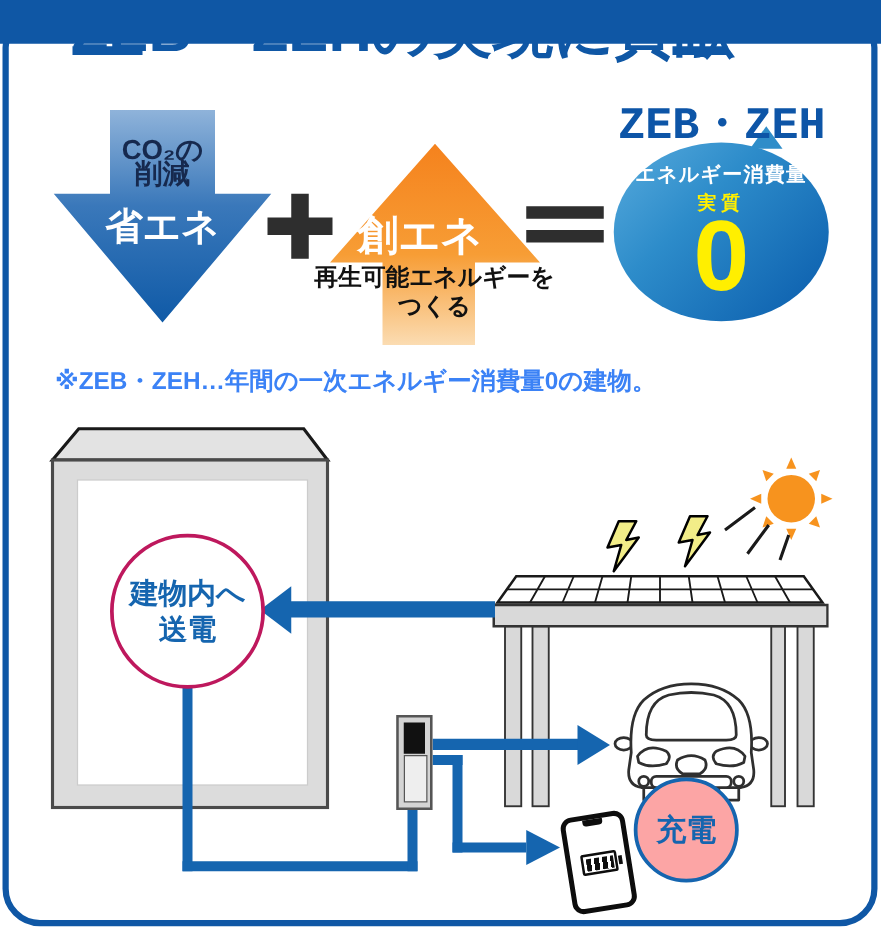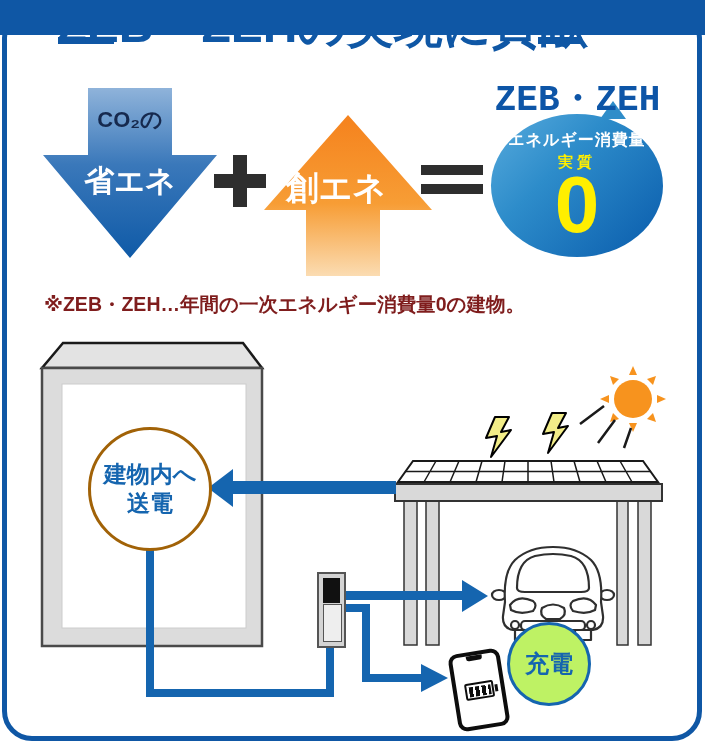--- a/index.html
+++ b/index.html
@@ -38,61 +38,61 @@
     background:linear-gradient(135deg,#58abdd 0%,#2d8cca 38%,#0c5fae 95%);z-index:1;}
   .zero-tail{left:600px;top:101px;width:0;height:0;border-left:13px solid transparent;
     border-right:13px solid transparent;border-bottom:18px solid #2f8dc9;z-index:1;}
   .zc-line1{left:491px;top:130px;width:172px;text-align:center;font-size:16px;
     font-weight:bold;color:#fff;letter-spacing:1px;z-index:2;}
   .zc-line2{left:491px;top:153px;width:172px;text-align:center;font-size:15px;
     font-weight:bold;color:#ffef00;letter-spacing:4px;z-index:2;}
   .zc-zero{left:491px;top:160px;width:172px;text-align:center;font-size:80px;
     line-height:90px;font-weight:bold;color:#ffef00;z-index:2;}
 
-  .footnote{left:44px;top:291px;font-size:19.5px;font-weight:bold;color:#7f1d1d;z-index:2;}
+  .footnote{left:44px;top:291px;font-size:19.5px;font-weight:bold;color:#3b82f6;z-index:2;}
 
   
   .wire{background:#1565af;z-index:1;}
   .w-arrow-building{left:232px;top:481px;width:164px;height:13px;}
   .ah-left{left:208px;top:469px;width:0;height:0;border-right:25px solid #1565af;
     border-top:19px solid transparent;border-bottom:19px solid transparent;z-index:1;}
   .w-circle-down{left:146px;top:548px;width:8px;height:149px;}
   .w-bottom{left:146px;top:689px;width:188px;height:8px;}
   .w-up-cond{left:326px;top:645px;width:8px;height:52px;}
   .w-car{left:346px;top:591px;width:118px;height:9px;}
   .ah-car{left:462px;top:580px;width:0;height:0;border-left:26px solid #1565af;
     border-top:16px solid transparent;border-bottom:16px solid transparent;z-index:1;}
   .w-ph1{left:346px;top:604px;width:24px;height:8px;}
   .w-ph2{left:362px;top:604px;width:8px;height:78px;}
   .w-ph3{left:362px;top:674px;width:59px;height:8px;}
   .ah-phone{left:421px;top:664px;width:0;height:0;border-left:27px solid #1565af;
     border-top:14px solid transparent;border-bottom:14px solid transparent;z-index:1;}
 
   .building-svg{left:38px;top:339px;z-index:0;}
   .trans-circle{left:88px;top:427px;width:124px;height:124px;border-radius:50%;
-    background:#fff;border:3px solid #a16207;box-sizing:border-box;z-index:2;
+    background:#fff;border:3px solid #be185d;box-sizing:border-box;z-index:2;
     display:flex;flex-direction:column;align-items:center;justify-content:center;}
   .trans-circle div{font-size:23px;font-weight:bold;color:#1565af;line-height:29px;}
 
   .carport-svg{left:393px;top:455px;z-index:0;}
   .sun-svg{left:593px;top:358px;z-index:1;}
   .rays-svg{left:568px;top:398px;z-index:1;}
   .bolt-a{left:483px;top:416px;z-index:2;}
   .bolt-b{left:540px;top:412px;z-index:2;}
 
   .cond-body{left:317px;top:572px;width:29px;height:76px;background:#d4d4d4;
     border:2px solid #555;box-sizing:border-box;z-index:2;}
   .cond-screen{left:4px;top:4px;width:17px;height:25px;background:#111;}
   .cond-panel{left:4px;top:30px;width:17px;height:36px;background:#eee;border:1px solid #555;}
   .cond-label{left:251px;top:528px;width:160px;text-align:center;font-size:13px;
     font-weight:bold;color:#111;line-height:15px;z-index:3;}
 
   .car-svg{left:490px;top:542px;z-index:2;}
   .charge-circle{left:507px;top:622px;width:84px;height:84px;border-radius:50%;
-    background:#bef264;border:3px solid #1565af;box-sizing:border-box;z-index:3;
+    background:#fca5a5;border:3px solid #1565af;box-sizing:border-box;z-index:3;
     display:flex;align-items:center;justify-content:center;}
   .charge-circle div{font-size:24px;font-weight:bold;color:#1565af;}
 
   .phone{left:453px;top:651px;width:44px;height:70px;background:#fff;border:4px solid #0d0d0d;
     border-radius:9px;transform:rotate(-9deg);z-index:3;box-sizing:content-box;}
   .phone-notch{left:50%;top:0;transform:translateX(-50%);width:16px;height:5px;
     background:#0d0d0d;border-radius:0 0 3px 3px;}
   .battery{left:8px;top:27px;width:25px;height:13px;border:2.5px solid #0d0d0d;border-radius:2px;}
   .battery-bars{left:1.5px;top:1.5px;right:1.5px;bottom:1.5px;
     background:repeating-linear-gradient(90deg,#0d0d0d 0 4px,transparent 4px 6.5px);}
@@ -114,39 +114,44 @@
       <linearGradient id="gB" x1="0" y1="0" x2="0" y2="1">
         <stop offset="0" stop-color="#8fb3da"></stop>
           <stop offset="0.45" stop-color="#3a78ba"></stop>
           <stop offset="1" stop-color="#0f5aa7"></stop>
       </linearGradient>
     </defs>
     <polygon points="48,2 132,2 132,69 177,69 90,172 3,69 48,69" fill="url(#gB)"></polygon>
   </svg>
   <div class="abs co2-label">
     <div>CO₂の</div>
+    <div>削減</div>
   </div>
   <div class="abs save-label">省エネ</div>
 
   <div class="abs plus-icon">
     <div class="abs pv"></div>
     <div class="abs ph"></div>
   </div>
 
   <svg class="abs" style="left:262px;top:113px;z-index:1" width="172" height="165" viewBox="0 0 172 165">
     <defs>
       <linearGradient id="gO" x1="0" y1="0" x2="0" y2="1">
         <stop offset="0" stop-color="#f5821d"></stop>
           <stop offset="0.55" stop-color="#f79d35"></stop>
           <stop offset="1" stop-color="#fbdcb2"></stop>
       </linearGradient>
     </defs>
     <polygon points="86,2 170,97 118,97 118,163 44,163 44,97 2,97" fill="url(#gO)"></polygon>
   </svg>
   <div class="abs create-label">創エネ</div>
+  <div class="abs renew-label">
+    <div>再生可能エネルギーを</div>
+    <div>つくる</div>
+  </div>
 
   <div class="abs equals-icon">
     <div class="abs e1"></div>
     <div class="abs e2"></div>
   </div>
 
   <div class="abs zeb-heading">ZEB・ZEH</div>
   <div class="abs zero-tail"></div>
   <div class="abs zero-circle"></div>
   <div class="abs zc-line1">エネルギー消費量</div>

